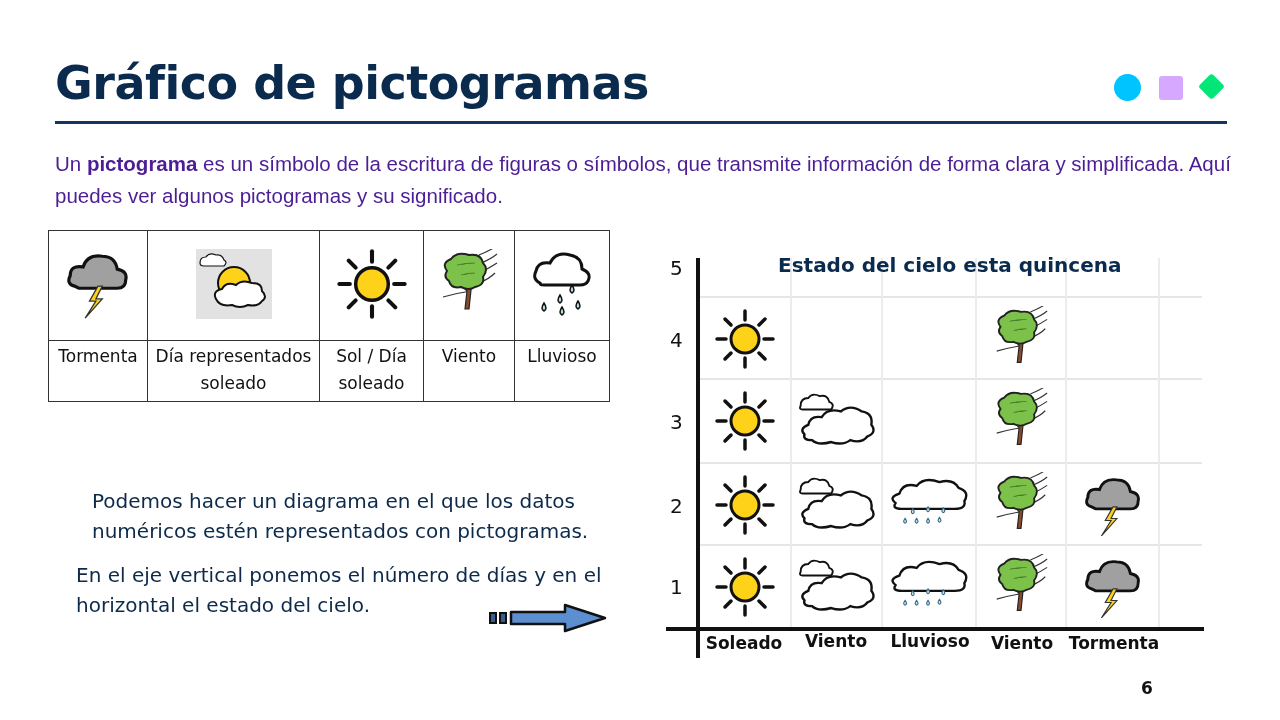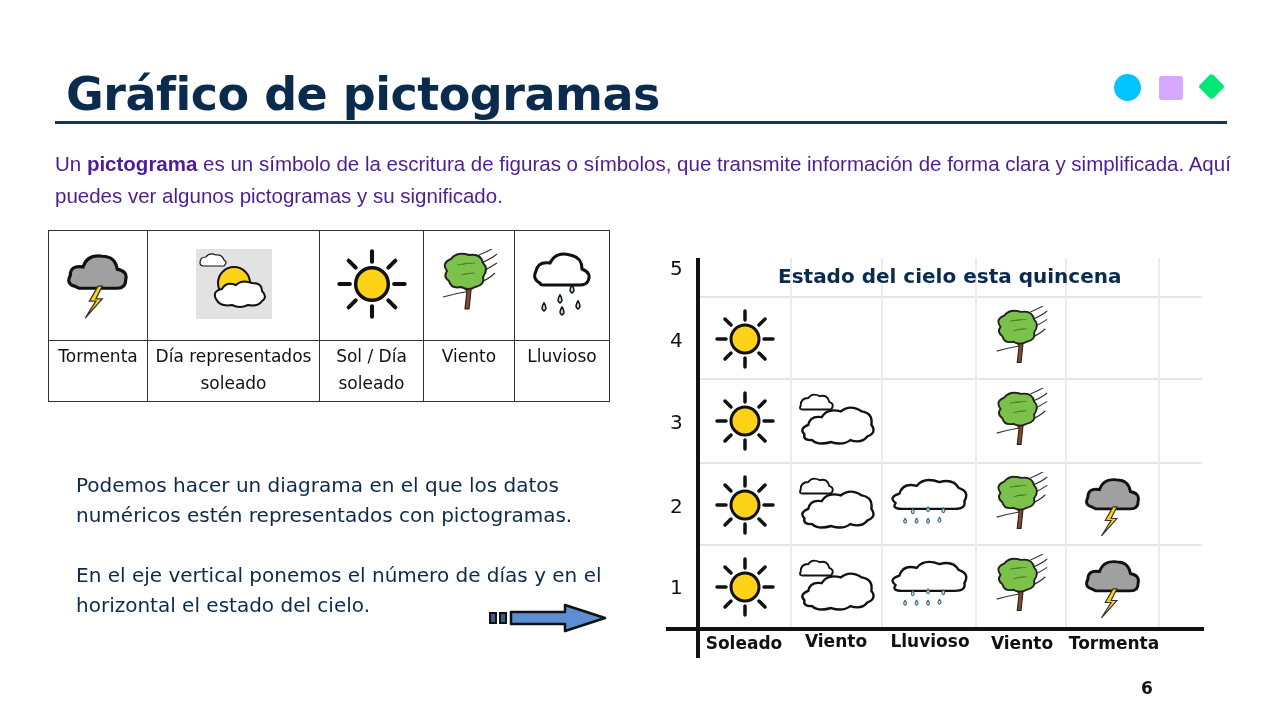--- a/index.html
+++ b/index.html
@@ -1,40 +1,40 @@
 <!DOCTYPE html>
 <html><head>
 <meta charset="utf-8">
 <style>
   html, body { margin:0; padding:0; }
   body { width:1280px; height:720px; background:#ffffff; position:relative; overflow:hidden;
          font-family:"Liberation Sans", sans-serif; color:#0d2a4a; }
   .title { position:absolute; left:55px; top:56px; font-size:46px; font-weight:bold; color:#0a2b4e;
-           font-family:"DejaVu Sans", sans-serif; letter-spacing:-0.5px; margin:11px; }
+           font-family:"DejaVu Sans", sans-serif; letter-spacing:-0.5px; margin:0; }
   .title-rule { position:absolute; left:55px; top:121px; width:1172px; height:3px; background:#13375c; }
   .shapes { position:absolute; left:1114px; top:72px; width:116px; height:30px; }
   .shape-circle { position:absolute; left:0; top:2px; width:27px; height:27px; border-radius:50%; background:#00c4ff; }
   .shape-square { position:absolute; left:45px; top:4px; width:24px; height:24px; border-radius:3px; background:#d6a8ff; }
   .shape-diamond { position:absolute; left:88px; top:5px; width:19px; height:19px; border-radius:3px; background:#00e677; transform:rotate(45deg); }
   .intro { position:absolute; left:55px; top:148px; width:1180px; font-size:20.5px; line-height:32px; color:#4c1d95;
            font-family:"Liberation Sans", sans-serif; }
   .intro b { font-weight:bold; }
 
   table.legend { position:absolute; left:48px; top:230px; border-collapse:collapse; font-family:"DejaVu Sans", sans-serif; font-size:17px; color:#111; }
   table.legend td { border:1px solid #333; text-align:center; vertical-align:top; padding:0 3px; }
   table.legend tr.icons td { height:109px; vertical-align:middle; }
   table.legend tr.labels td { height:58px; line-height:27px; padding-top:2px; }
 
   .para { position:absolute; left:76px; width:540px; font-size:20px; line-height:30px; color:#0d2a4a;
           font-family:"DejaVu Sans", sans-serif; }
   .arrow { position:absolute; left:488px; top:603px; }
 
   .chart { position:absolute; left:660px; top:250px; width:560px; height:420px; }
   .chart-title { position:absolute; left:118px; top:3px; font-size:20px; font-weight:bold; color:#0a2b4e;
-                 font-family:"DejaVu Sans", sans-serif;margin-top:11px; }
+                 font-family:"DejaVu Sans", sans-serif; }
   .ytick { position:absolute; left:10px; font-size:20px; color:#111; font-family:"DejaVu Sans", sans-serif; }
   .y-axis { position:absolute; left:36px; top:8px; width:4px; height:400px; background:#111; }
   .x-axis { position:absolute; left:6px; top:377px; width:538px; height:4px; background:#111; }
   .gridline-h { position:absolute; left:40px; width:502px; height:2px; background:#e6e6e6; }
   .gridline-v { position:absolute; top:8px; width:2px; height:370px; background:#ececec; }
   .xlabel { position:absolute; top:383px; width:92px; text-align:center; font-size:17px; font-weight:bold; color:#111;
             font-family:"DejaVu Sans", sans-serif; }
   .cell { position:absolute; width:90px; height:82px; display:flex; align-items:center; justify-content:center; }
   .page-num { position:absolute; left:1141px; top:678px; font-size:17px; font-weight:bold; color:#111; font-family:"DejaVu Sans", sans-serif; }
 </style>
@@ -145,21 +145,21 @@
   <tr class="labels">
     <td><span>Tormenta</span></td>
     <td><span>Día representados</span><br><span>soleado</span></td>
     <td><span>Sol / Día</span><br><span>soleado</span></td>
     <td><span>Viento</span></td>
     <td><span>Lluvioso</span></td>
   </tr>
 </tbody>
   </table>
 
-<p class="para" style="top:470px;margin:0;">Podemos hacer un diagrama en el que los datos numéricos estén representados con pictogramas.</p>
+<p class="para" style="top:470px;margin:16px;">Podemos hacer un diagrama en el que los datos numéricos estén representados con pictogramas.</p>
 <p class="para" style="top:560px;margin:0;">En el eje vertical ponemos el número de días y en el horizontal el estado del cielo.</p>
 
 <svg class="arrow" width="122" height="30" viewBox="0 0 122 30">
   <rect x="2" y="10" width="6" height="10" fill="#3b5f8c" stroke="#111" stroke-width="2"></rect>
   <rect x="12" y="10" width="6" height="10" fill="#3b5f8c" stroke="#111" stroke-width="2"></rect>
   <path d="M23 9 h54 v-7 l40 13 l-40 13 v-7 h-54z" fill="#5b8fd0" stroke="#111" stroke-width="2.5" stroke-linejoin="round"></path>
 </svg>
 
 <div class="chart">
   <div class="gridline-h" style="top:46px"></div>

